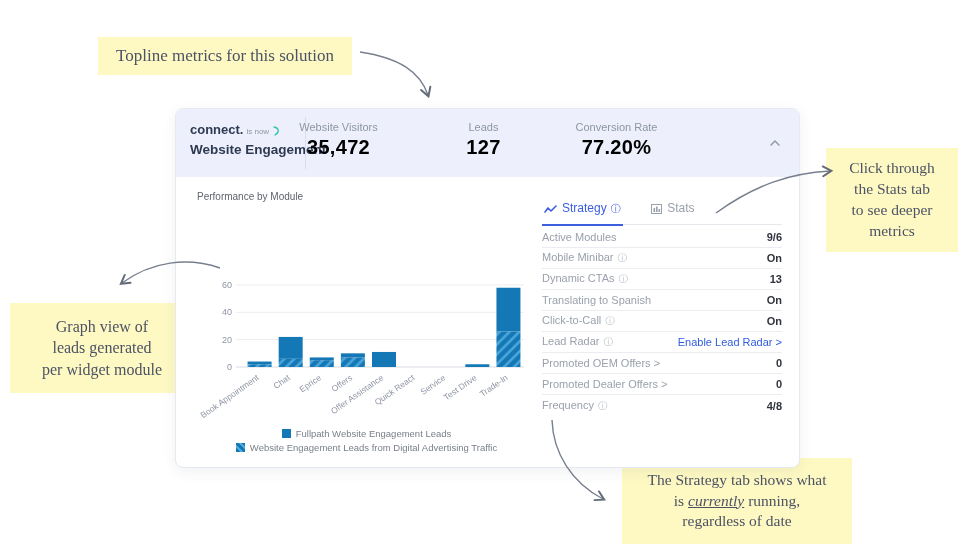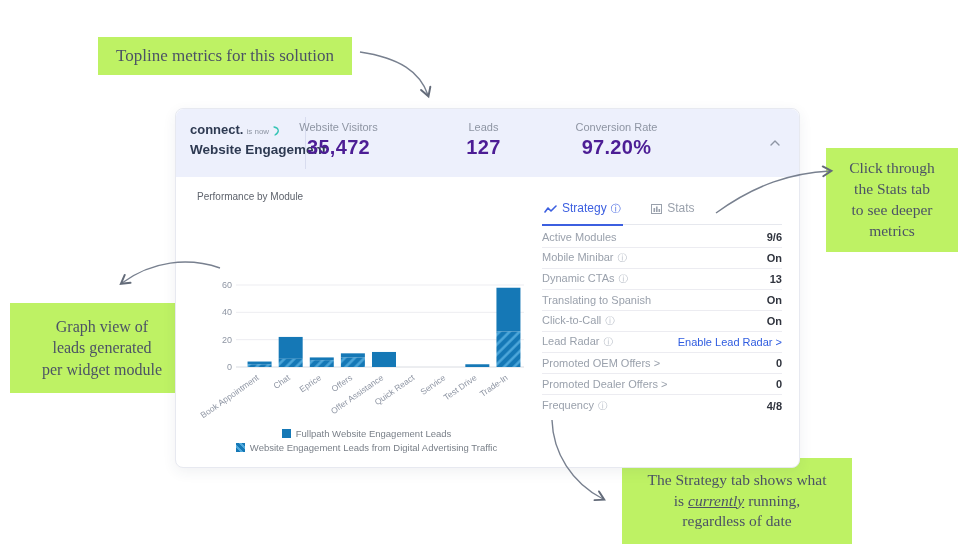--- a/index.html
+++ b/index.html
@@ -3,21 +3,21 @@
 <meta charset="utf-8">
 <style>
   html,body{margin:0;padding:0;background:#ffffff;}
   *{box-sizing:border-box;}
   .canvas{
     position:relative;width:961px;height:547px;background:#ffffff;overflow:hidden;
     font-family:"Liberation Sans",sans-serif;
   }
   
   .note{
-    position:absolute;background:#bef264;color:#4c5365;
+    position:absolute;background:#fef9c3;color:#4c5365;
     font-family:cursive;
     text-align:center;line-height:1.35;
   }
   .note-topline{left:98px;top:37px;width:254px;height:38px;font-size:17px;
     display:flex;align-items:center;justify-content:center;}
   .note-stats{left:826px;top:148px;width:132px;height:104px;font-size:15.5px;
     display:flex;flex-direction:column;align-items:center;justify-content:center;}
   .note-graph{left:10px;top:303px;width:184px;height:90px;font-size:16px;
     display:flex;flex-direction:column;align-items:center;justify-content:center;}
   .note-strategy{left:622px;top:458px;width:230px;height:86px;font-size:15.5px;
@@ -36,21 +36,21 @@
     background:#edf0fc;border-radius:8px 8px 0 0;
   }
   .logo-block{position:absolute;left:14px;top:13px;width:110px;}
   .logo-line1{font-size:13px;color:#2e3a52;font-weight:bold;white-space:nowrap;}
   .logo-isnow{font-size:8px;color:#8e95a3;font-weight:normal;margin-left:3px;}
   .logo-swoosh{display:inline-block;vertical-align:-2px;}
   .logo-line2{font-size:13.5px;color:#2e3a52;font-weight:bold;margin-top:5px;white-space:nowrap;}
   .header-divider{position:absolute;left:129px;top:8px;width:1px;height:52px;background:#d8dcef;}
   .metric{position:absolute;top:12px;text-align:center;}
   .metric .m-label{font-size:11px;color:#8e95a3;}
-  .metric .m-value{font-size:20px;font-weight:bold;color:#4c1d95;margin-top:3px;letter-spacing:.3px;}
+  .metric .m-value{font-size:20px;font-weight:bold;color:#000000;margin-top:3px;letter-spacing:.3px;}
   .metric-0{left:95px;width:135px;}
   .metric-1{left:245px;width:125px;}
   .metric-2{left:368px;width:145px;}
   .collapse-btn{position:absolute;right:18px;top:24px;color:#8e95a3;cursor:pointer;}
   
   .panel-title{position:absolute;left:21px;top:82px;font-size:10px;color:#5e636c;}
   .chart-wrap{position:absolute;left:18px;top:160px;width:345px;height:150px;}
   .legend{position:absolute;left:18px;top:316px;width:345px;text-align:center;}
   .legend-row{font-size:9.5px;color:#74记7a84;color:#7a8089;margin-top:3px;white-space:nowrap;}
   .swatch{display:inline-block;width:9px;height:9px;vertical-align:-1px;margin-right:5px;}
@@ -117,21 +117,21 @@
       <div class="metric metric-0">
         <div class="m-label">Website Visitors</div>
         <div class="m-value">35,472</div>
       </div>
       <div class="metric metric-1">
         <div class="m-label">Leads</div>
         <div class="m-value">127</div>
       </div>
       <div class="metric metric-2">
         <div class="m-label">Conversion Rate</div>
-        <div class="m-value">97.20%</div>
+        <div class="m-value">77.20%</div>
       </div>
 
       <div class="collapse-btn">
         <svg width="12" height="8" viewBox="0 0 12 8">
             <path d="M2,6 L6,2 L10,6" fill="none" stroke="#8e95a3" stroke-width="1.4" stroke-linecap="round" stroke-linejoin="round"></path>
           </svg>
       </div>
     </div>
 
     <div class="panel-title">Performance by Module</div>

